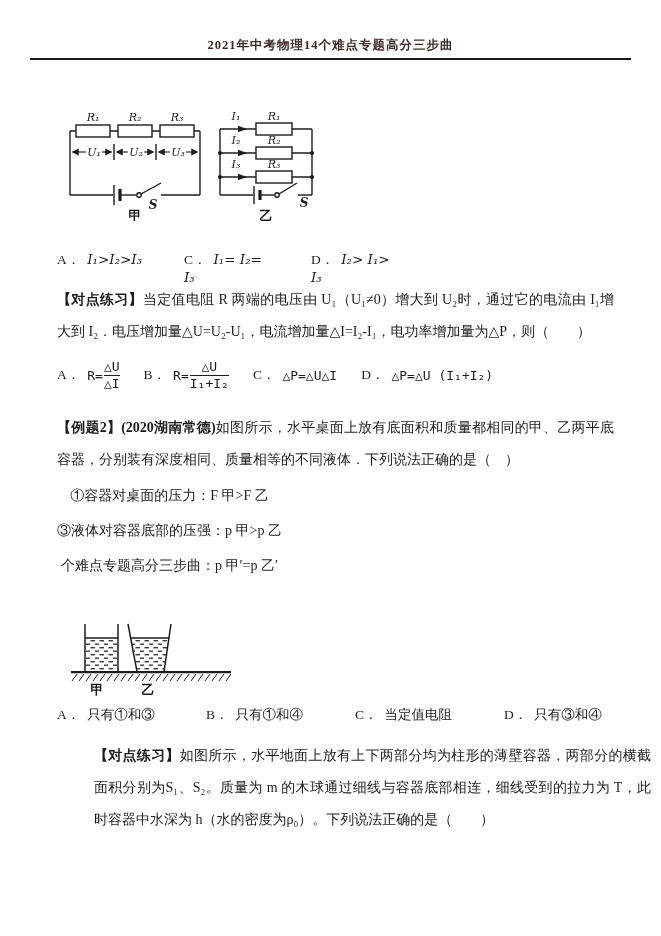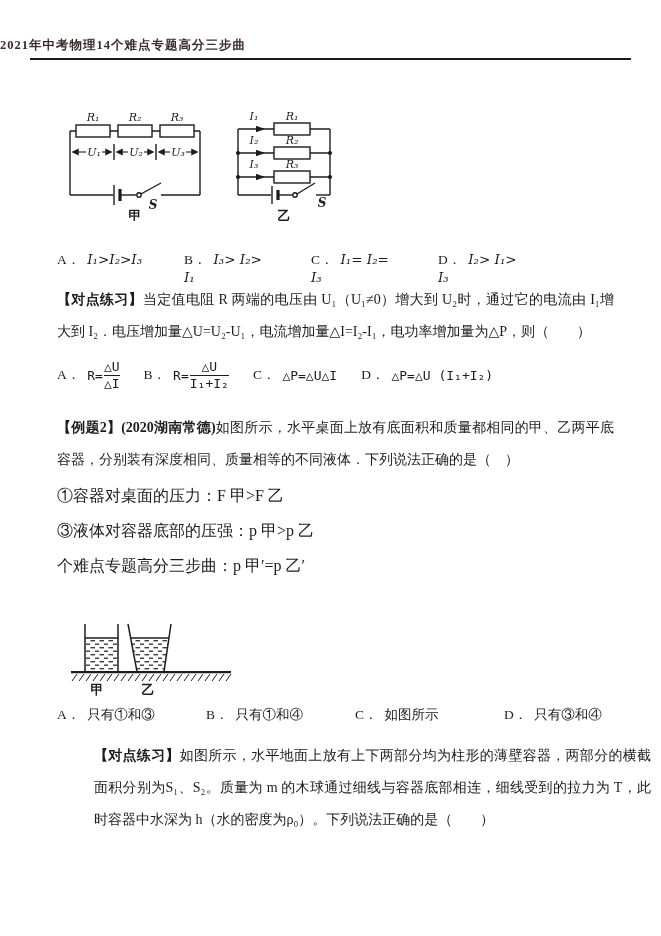--- a/index.html
+++ b/index.html
@@ -3,28 +3,28 @@
 <meta charset="utf-8">
 <style>
   html,body { margin:0; padding:0; background:#888; }
   .page {
     position:relative; width:661px; height:936px; margin:0 auto;
     background:#ffffff; color:#1c1c1c; overflow:hidden;
     font-family:"Liberation Serif","DejaVu Serif",serif;
   }
   .title {
     position:absolute; top:37px; left:0; width:100%;
-    font-size:12.5px; font-weight:bold;
+    text-align:center; font-size:12.5px; font-weight:bold;
     color:#3d2b2b; letter-spacing:1px;
   }
   .rule {
     position:absolute; top:58px; left:30px; width:601px;
     border-top:2px solid #1a1a1a; height:0;
   }
-  .fig-circuits { position:absolute; left:60px; top:103px; display:flex; gap:18px; }
+  .fig-circuits { position:absolute; left:60px; top:103px; display:flex; }
   svg { display:block; }
   svg text { font-family:"DejaVu Serif","Liberation Serif",serif; fill:#1c1c1c; }
   .lbl { font-style:italic; font-size:11px; }
   .lbl-s { font-style:italic; font-size:12px; font-weight:bold; }
   .cap { font-size:13px; font-weight:bold; }
 
   .opt-row { position:absolute; left:57px; display:flex; font-size:13.5px; }
   .ol { margin-right:7px; }
   .q1row { top:251px;gap:36px; }
   .q1row .opt { width:91px; }
@@ -40,21 +40,21 @@
   .q3row { top:706px; }
   .q3row .opt { width:149px; }
 
   .para { position:absolute; left:57px; width:557px; margin:0;
     font-size:14px; line-height:32px; text-align:justify; }
   .p1 { top:284px; }
   .p2 { top:412px; }
   .p3 { top:740px;margin-left:37px; }
   .tag { font-weight:bold; }
 
-  .stmts { position:absolute; left:57px; top:478px; font-size:16px; line-height:35px; }
+  .stmts { position:absolute; left:57px; top:478px; font-size:14px; line-height:35px;text-align:center; }
 
   .fig-containers { position:absolute; left:63px; top:618px; }
 </style>
 </head>
 <body>
 
 <div class="page">
 
   <div class="title">2021年中考物理14个难点专题高分三步曲</div>
   <div class="rule"></div>
@@ -133,21 +133,20 @@
       <text class="lbl" x="64" y="17" text-anchor="middle">R₁</text>
       <text class="lbl" x="64" y="41" text-anchor="middle">R₂</text>
       <text class="lbl" x="64" y="65" text-anchor="middle">R₃</text>
       <text class="lbl-s" x="94" y="104" text-anchor="middle">S</text>
       <text class="cap" x="56" y="117" text-anchor="middle">乙</text>
     </svg>
   </div>
 
   <div class="opt-row q1row">
     <span class="opt"><span class="ol">A．</span><span class="m">I₁&gt;I₂&gt;I₃</span></span>
-    <span class="opt"><span class="ol">B．</span><span class="m">I₃&gt; I₂&gt; I₁</span></span>
     <span class="opt"><span class="ol">C．</span><span class="m">I₁= I₂= I₃</span></span>
     <span class="opt"><span class="ol">D．</span><span class="m">I₂&gt; I₁&gt; I₃</span></span>
   </div>
 
   <p class="para p1"><span class="tag">【对点练习】</span><span>当定值电阻 R 两端的电压由 U₁（U₁≠0）增大到 U₂时，通过它的电流由 I₁增大到 I₂．电压增加量△U=U₂-U₁，电流增加量△I=I₂-I₁，电功率增加量为△P，则（　　）</span></p>
 
   <div class="opt-row q2row">
     <span class="opt">
       <span class="ol">A．</span>
       <span>R=</span>
@@ -227,19 +226,19 @@
         <line x1="168" y1="56" x2="163" y2="63"></line>
       </g>
       <text class="cap" x="34" y="76" text-anchor="middle">甲</text>
       <text class="cap" x="85" y="76" text-anchor="middle">乙</text>
     </svg>
   </div>
 
   <div class="opt-row q3row">
     <span class="opt"><span class="ol">A．</span><span>只有①和③</span></span>
     <span class="opt"><span class="ol">B．</span><span>只有①和④</span></span>
-    <span class="opt"><span class="ol">C．</span><span>如图所示</span></span>
+    <span class="opt"><span class="ol">C．</span><span>当定值电阻</span></span>
     <span class="opt"><span class="ol">D．</span><span>只有③和④</span></span>
   </div>
 
   <p class="para p3"><span class="tag">【对点练习】</span><span>如图所示，水平地面上放有上下两部分均为柱形的薄壁容器，两部分的横截面积分别为S₁、S₂。质量为 m 的木球通过细线与容器底部相连，细线受到的拉力为 T，此时容器中水深为 h（水的密度为ρ₀）。下列说法正确的是（　　）</span></p>
 
 </div>
 
 </body></html>

